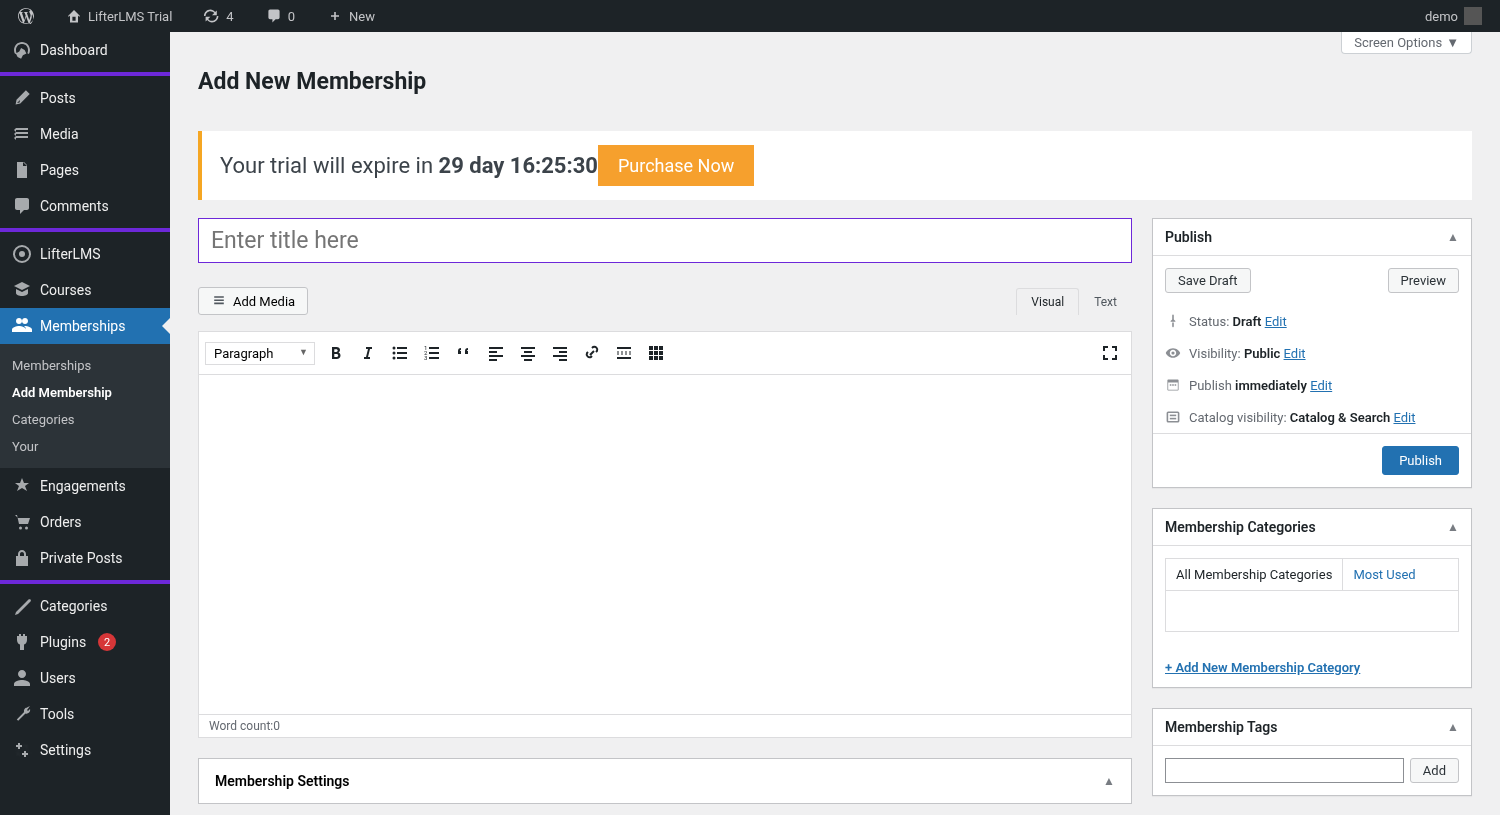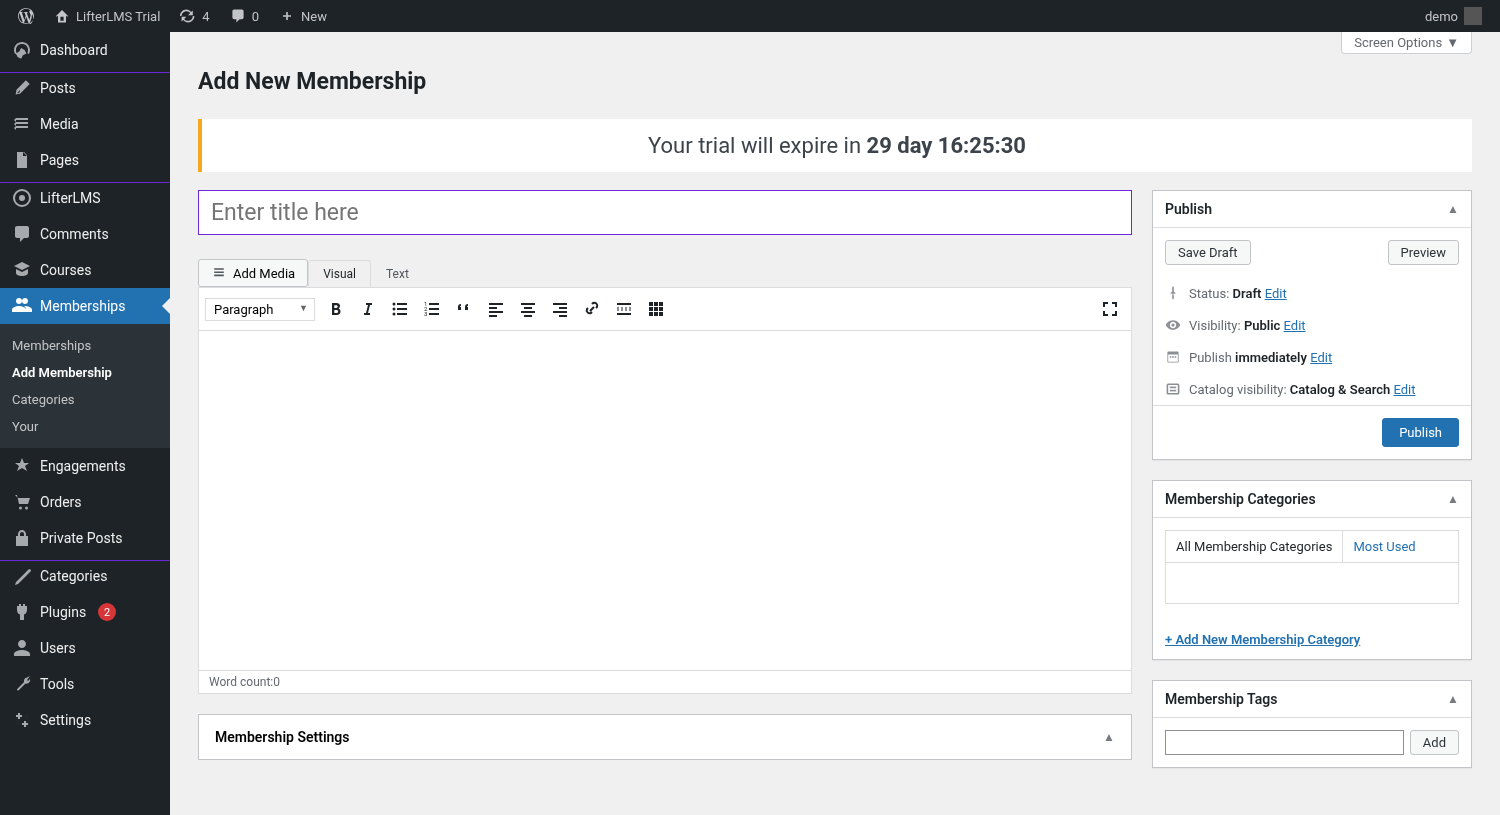--- a/index.html
+++ b/index.html
@@ -1,46 +1,46 @@
 <!DOCTYPE html>
 <html><head>
 <meta charset="utf-8">
 <style>
 *{box-sizing:border-box;margin:0;padding:0;font-family:-apple-system,BlinkMacSystemFont,"Segoe UI",Roboto,Helvetica,Arial,sans-serif}
 body{background:#f0f0f1;width:1500px;height:815px;overflow:hidden}
 .adminbar{height:32px;background:#1d2327;color:#c3c4c7;display:flex;align-items:center;font-size:13px;padding:0 10px;justify-content:space-between}
-.ab-left,.ab-right{display:flex;align-items:center;gap:4px}
+.ab-left,.ab-right{display:flex;align-items:center;gap:16px}
 .ab-item{display:flex;align-items:center;gap:6px;padding:0 8px;height:32px;cursor:pointer;color:#c3c4c7}
 .ab-item svg{width:16px;height:16px;fill:#c3c4c7}
 .layout{display:flex;height:calc(100% - 32px)}
 .sidebar{width:170px;background:#1d2327;color:#c3c4c7;font-size:14px;flex-shrink:0}
 .menu-item{display:flex;align-items:center;gap:8px;padding:8px 12px;cursor:pointer;color:#eee}
 .menu-item svg{width:20px;height:20px;fill:#a7aaad;flex-shrink:0}
-.menu-item.sep{border-top:1px solid #6d28d9;margin-top:4px;padding-top:5px}
+.menu-item.sep{border-top:4px solid #6d28d9;margin-top:4px;padding-top:12px}
 .menu-item.current{background:#2271b1;color:#fff;position:relative}
 .menu-item.current svg{fill:#fff}
 .menu-item.current::after{content:'';position:absolute;right:0;top:50%;transform:translateY(-50%);border:8px solid transparent;border-right-color:#f0f0f1}
 .submenu{background:#2c3338;padding:8px 0}
 .submenu-item{padding:6px 12px;font-size:13px;cursor:pointer;color:#c3c4c7}
 .submenu-item.current{font-weight:600;color:#fff}
 .badge{display:inline-flex;align-items:center;justify-content:center;min-width:18px;height:18px;border-radius:9px;background:#d63638;color:#fff;font-size:11px;padding:0 5px;margin-left:4px}
 .main{flex:1;overflow:auto;padding:0 28px 40px;position:relative}
 .screen-meta{display:flex;justify-content:flex-end;margin:0 -20px}
 .screen-opts{background:#fff;border:1px solid #ccd0d4;border-top:none;border-radius:0 0 4px 4px;padding:3px 12px;font-size:13px;color:#646970;display:flex;align-items:center;gap:4px;cursor:pointer;margin-right:20px}
 h1.page-title{font-size:23px;font-weight:700;color:#1d2327;padding:14px 0 4px}
-.trial-bar{display:flex;align-items:center;justify-content:center;background:#fff;border-left:4px solid #f5a623;padding:14px 18px;margin:20px 0 18px;font-size:22px;color:#3c434a}
+.trial-bar{display:flex;align-items:center;justify-content:flex-start;background:#fff;border-left:4px solid #f5a623;padding:14px 18px;margin:32px 0 18px;font-size:22px;color:#3c434a}
 .trial-bar .bold{font-weight:700}
 .purchase{background:#f6a02d;color:#fff;border:none;padding:10px 20px;font-size:18px;cursor:pointer}
 .cols{display:flex;gap:20px;align-items:flex-start}
 .col-main{flex:1;min-width:0}
 .col-side{width:320px;flex-shrink:0}
 .titlediv{margin-bottom:24px}
 .title-input{width:100%;font-size:23px;padding:8px 12px;border:1px solid #6d28d9;background:#fff;color:#737373;outline:none}
 .title-input::placeholder{color:#757575}
-.media-row{display:flex;justify-content:flex-start;align-items:flex-end;margin-bottom:0}
+.media-row{display:flex;justify-content:space-between;align-items:flex-end;margin-bottom:16px}
 .add-media{display:inline-flex;align-items:center;gap:6px;background:#f6f7f7;border:1px solid #c3c4c7;padding:5px 12px;font-size:13px;cursor:pointer;border-radius:3px}
 .ed-tabs{display:flex}
 .ed-tab{padding:6px 14px;font-size:12px;color:#50575e;cursor:pointer;border:1px solid transparent;border-bottom:none;border-radius:3px 3px 0 0}
 .ed-tab.active{background:#f0f0f1;border-color:#dcdcde;color:#1d2327;border-bottom-color:#f0f0f1;position:relative;z-index:2}
 .toolbar{display:flex;align-items:center;gap:2px;padding:6px;border:1px solid #dcdcde;background:#fff;position:relative}
 .para-sel{border:1px solid #dcdcde;padding:3px 24px 3px 8px;font-size:13px;background:#fff;margin-right:4px;position:relative;min-width:110px;cursor:pointer}
 .para-sel::after{content:'▼';position:absolute;right:6px;top:4px;font-size:9px;color:#666}
 .tb-btn{width:30px;height:30px;display:flex;align-items:center;justify-content:center;cursor:pointer;border-radius:2px}
 .tb-btn svg{width:20px;height:20px;fill:#1d2327}
 .tb-fs{margin-left:auto}
@@ -134,32 +134,32 @@
           <path d="M4 4h12v2H4zm0 4h12v2H4zm0 4h12v2H4zM2 6l2-2v4zm0 4l2-2v4zm0 4l2-2v4z"></path>
         </svg>
         <span>Media</span>
       </div>
     <div class="menu-item">
         <svg viewBox="0 0 20 20">
           <path d="M5 2h7l3 3v13H5V2zm6 0v4h4l-4-4z"></path>
         </svg>
         <span>Pages</span>
       </div>
+    <div class="menu-item">
+        <svg viewBox="0 0 20 20">
+          <path d="M5 2h10c1.1 0 2 .9 2 2v8c0 1.1-.9 2-2 2h-3l-4 4v-4H5c-1.1 0-2-.9-2-2V4c0-1.1.9-2 2-2z"></path>
+        </svg>
+        <span>Comments</span>
+      </div>
     <div class="menu-item sep">
         <svg viewBox="0 0 20 20">
           <circle cx="10" cy="10" r="8" fill="none" stroke="#a7aaad" stroke-width="2"></circle>
           <circle cx="10" cy="10" r="3"></circle>
         </svg>
         <span>LifterLMS</span>
-      </div>
-    <div class="menu-item">
-        <svg viewBox="0 0 20 20">
-          <path d="M5 2h10c1.1 0 2 .9 2 2v8c0 1.1-.9 2-2 2h-3l-4 4v-4H5c-1.1 0-2-.9-2-2V4c0-1.1.9-2 2-2z"></path>
-        </svg>
-        <span>Comments</span>
       </div>
     <div class="menu-item">
         <svg viewBox="0 0 20 20">
           <path d="M10 2L2 6l8 4 8-4-8-4zM4 9v4c0 2 3 3 6 3s6-1 6-3V9l-6 3-6-3z"></path>
         </svg>
         <span>Courses</span>
       </div>
     <div class="menu-item current">
         <svg viewBox="0 0 20 20">
           <path d="M7 8c1.7 0 3-1.3 3-3S8.7 2 7 2 4 3.3 4 5s1.3 3 3 3zm6 0c1.7 0 3-1.3 3-3s-1.3-3-3-3-3 1.3-3 3 1.3 3 3 3zM7 10c-2.3 0-7 1.2-7 3.5V16h14v-2.5c0-2.3-4.7-3.5-7-3.5zm6 0c-.3 0-.6 0-1 .1 1.2.8 2 1.9 2 3.4V16h6v-2.5c0-2.3-4.7-3.5-7-3.5z"></path>
@@ -234,20 +234,21 @@
     <div class="screen-meta">
       <div class="screen-opts">
           <span>Screen Options</span>
           <span>▼</span>
         </div>
     </div>
     <h1 class="page-title">Add New Membership</h1>
 
     <div class="trial-bar">
       <div><span>Your trial will expire in </span><span class="bold">29 day 16:25:30</span></div>
+      <button class="purchase">Purchase Now</button>
     </div>
 
     <div class="cols">
       <div class="col-main">
         <div class="titlediv">
           <input class="title-input" placeholder="Enter title here" style="">
         </div>
 
         <div class="media-row">
           <button class="add-media">

